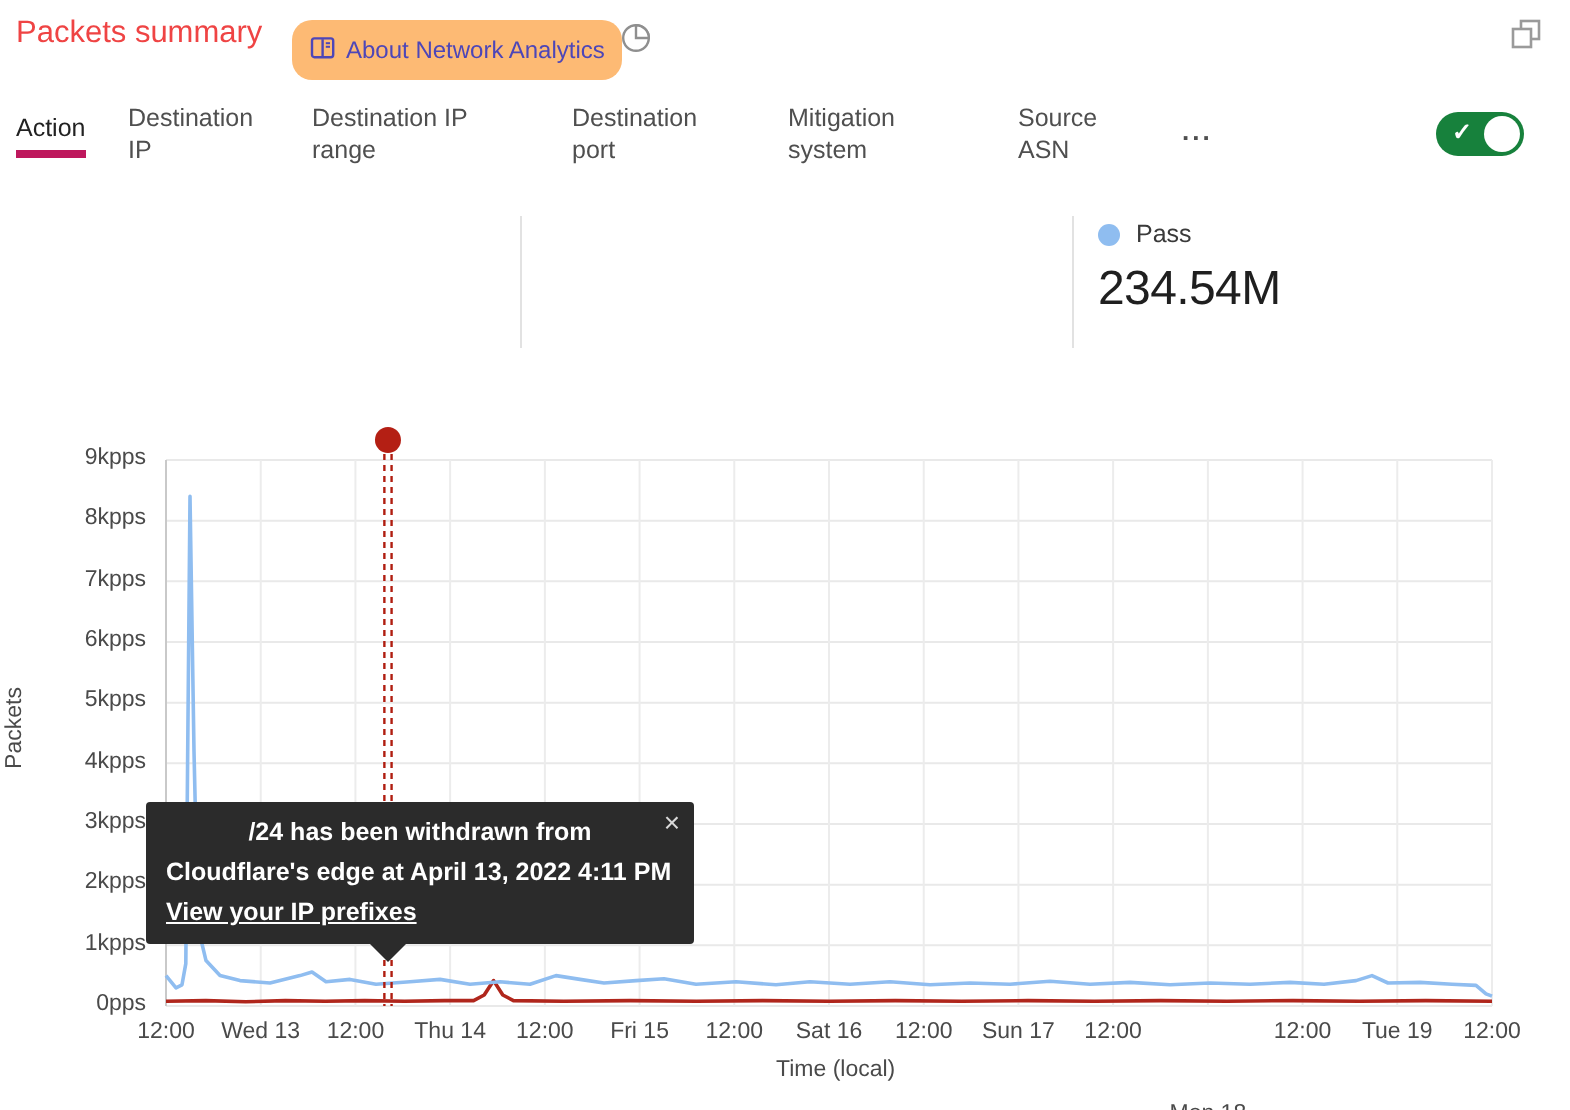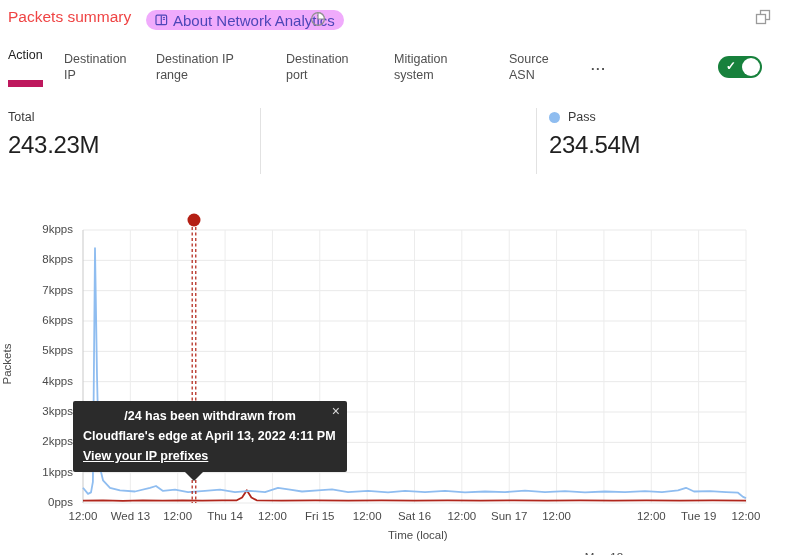--- a/index.html
+++ b/index.html
@@ -1,28 +1,28 @@
 <!DOCTYPE html>
 <html><head>
 <meta charset="utf-8">
 <style>
   html,body{margin:0;padding:0;background:#fff;}
   .app{position:relative;width:785px;height:555px;background:#fff;overflow:hidden;
        font-family:"Liberation Sans",sans-serif;color:#333;}
   
   .title{position:absolute;left:8px;top:8px;font-size:15.5px;font-weight:400;color:#ef4444;}
-  .badge{position:absolute;left:146px;top:10px;height:20px;display:flex;align-items:center;gap:5px;
-         padding:0 9px;border-radius:10px;background:#f0abfc;color:#4d46b8;font-size:15px;cursor:pointer;}
+  .badge{position:absolute;left:146px;top:10px;height:30px;display:flex;align-items:center;gap:5px;
+         padding:0 9px;border-radius:10px;background:#fdba74;color:#4d46b8;font-size:12px;cursor:pointer;}
   .pie-btn{position:absolute;left:310px;top:11px;width:16px;height:16px;cursor:pointer;}
   .expand-btn{position:absolute;right:13px;top:9px;width:17px;height:17px;cursor:pointer;}
   
   .tabs{position:absolute;left:8px;top:44px;width:769px;height:46px;display:flex;align-items:center;}
   .tab{font-size:12.5px;line-height:16px;color:#4f4f4f;cursor:pointer;flex:0 0 auto;}
   .tab.active{color:#222;}
-  .tab.active .ul{display:inline-block;border-bottom:7px solid #be185d;padding-bottom:17px;}
+  .tab.active .ul{display:inline-block;border-bottom:4px solid #be185d;padding-bottom:3px;}
   .more-dots{font-size:13px;font-weight:700;color:#4f4f4f;letter-spacing:1.5px;cursor:pointer;position:relative;top:-2px;}
   .toggle{position:absolute;right:15px;top:12px;width:44px;height:22px;border-radius:11px;background:#17813c;cursor:pointer;}
   .toggle .knob{position:absolute;right:2px;top:2px;width:18px;height:18px;border-radius:50%;background:#fff;}
   .toggle .check{position:absolute;left:8px;top:3px;color:#fff;font-size:12px;font-weight:700;}
   
   .stats{position:absolute;left:0;top:104px;width:785px;height:72px;}
   .stat{position:absolute;top:6px;}
   .stat .lab-row{display:flex;align-items:center;gap:8px;font-size:12.5px;color:#3a3a3a;}
   .dot{width:11px;height:11px;border-radius:50%;display:inline-block;}
   .stat .val{font-size:24px;color:#1f1f1f;margin-top:7px;letter-spacing:-0.3px;}
@@ -81,26 +81,20 @@
     <div class="tab" style="width:68px;margin-right:47px;"><span>Mitigation system</span></div>
     <div class="tab" style="width:48px;margin-right:34px;"><span>Source ASN</span></div>
     <div class="more-dots" style="margin-right:9px;">...</div>
     <div class="toggle">
       <span class="check">✓</span>
       <span class="knob"></span>
     </div>
   </div>
 
   <div class="stats">
-    <div class="stat" style="left:8px;">
-      <div class="lab-row">
-          <span>Total</span>
-        </div>
-      <div class="val">243.23M</div>
-    </div>
     <div class="vdiv" style="left:260px;"></div>
     <div class="vdiv" style="left:536px;"></div>
     <div class="stat" style="left:549px;">
       <div class="lab-row">
           <span class="dot" style="background:#8fbdf0;"></span>
           <span>Pass</span>
         </div>
       <div class="val">234.54M</div>
     </div>
   </div>

